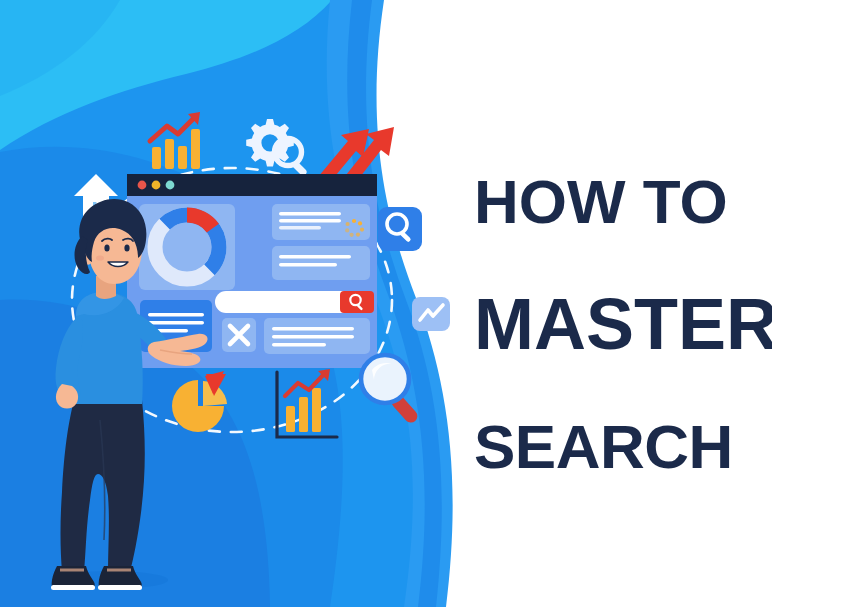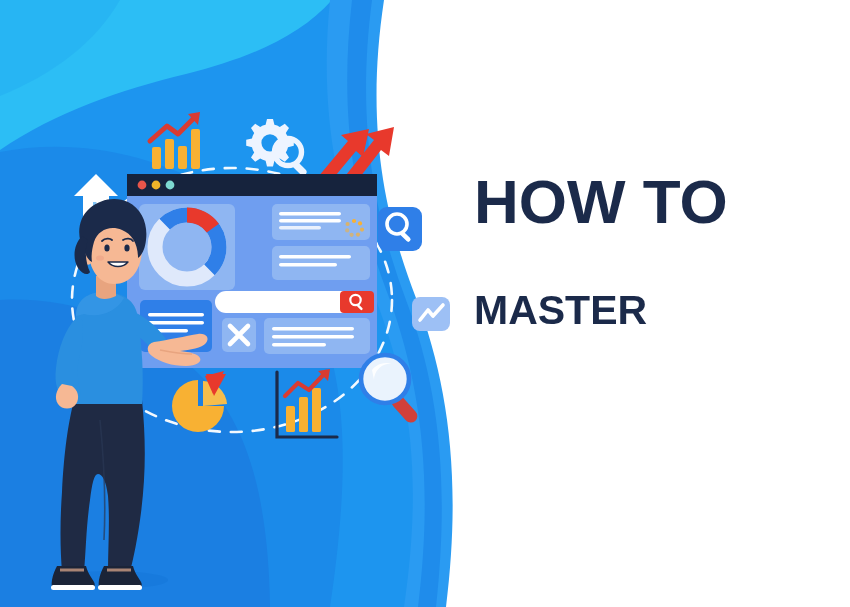--- a/index.html
+++ b/index.html
@@ -18,21 +18,21 @@
     font-weight:bold;
     font-size:64px;
     line-height:0.935;
     letter-spacing:-1px;
     color:#1b2a4a;
     text-transform:uppercase;
     white-space:pre-line;
   }
   #headline .hl-line{display:block;}
   #headline .hl-line.l1{font-size:62px;letter-spacing:0px;}
-  #headline .hl-line.l2{font-size:41px;letter-spacing:0px;}
+  #headline .hl-line.l2{font-size:72px;letter-spacing:0px;}
   #headline .hl-line.l3{font-size:62px;letter-spacing:-2.5px;}
   #headline .hl-line.l4{font-size:62px;letter-spacing:-0.5px;}
 </style>
 </head>
 <body>
 
 <div id="poster">
 
   <svg id="bg-svg" viewBox="0 0 850 607" xmlns="http://www.w3.org/2000/svg">
     <defs>
@@ -233,16 +233,17 @@
 
       <path d="M108,262 C113,268 123,268 128,262 Z" fill="#ffffff" stroke="#1b2a4a" stroke-width="1.4" stroke-linejoin="round"></path>
 
       <ellipse cx="100" cy="258" rx="4" ry="2.6" fill="#f0a487" opacity="0.7"></ellipse>
     </g>
   </svg>
 
   <div id="headline">
     <span class="hl-line l1">HOW TO</span>
     <span class="hl-line l2">MASTER</span>
+    <span class="hl-line l4">SEARCH</span>
     
   </div>
 
 </div>
 
 </body></html>

